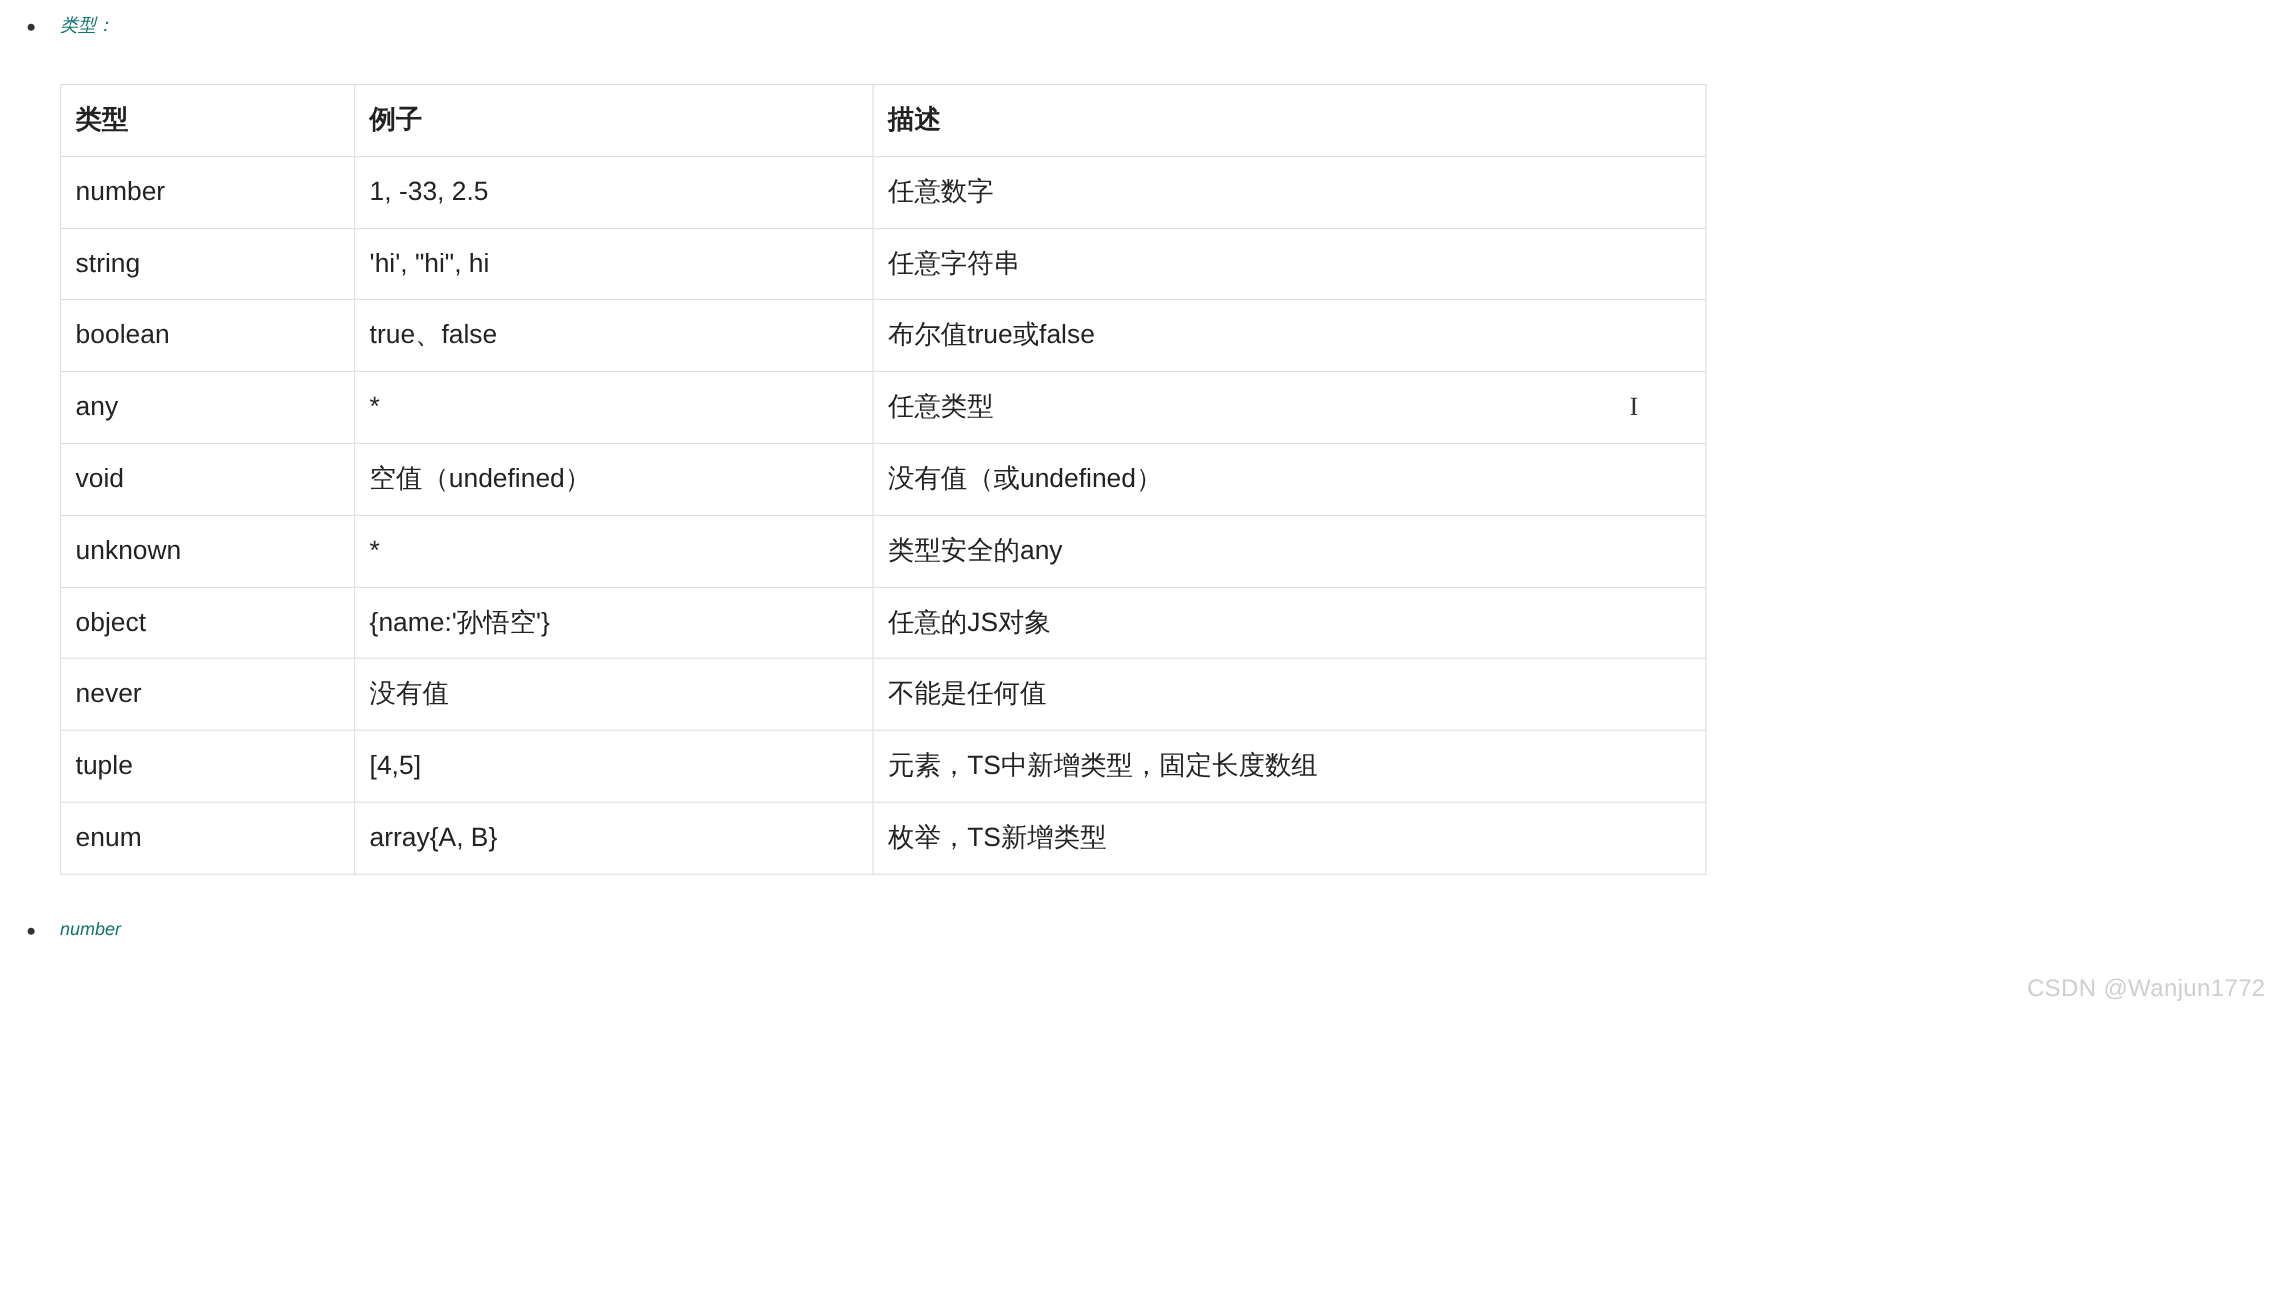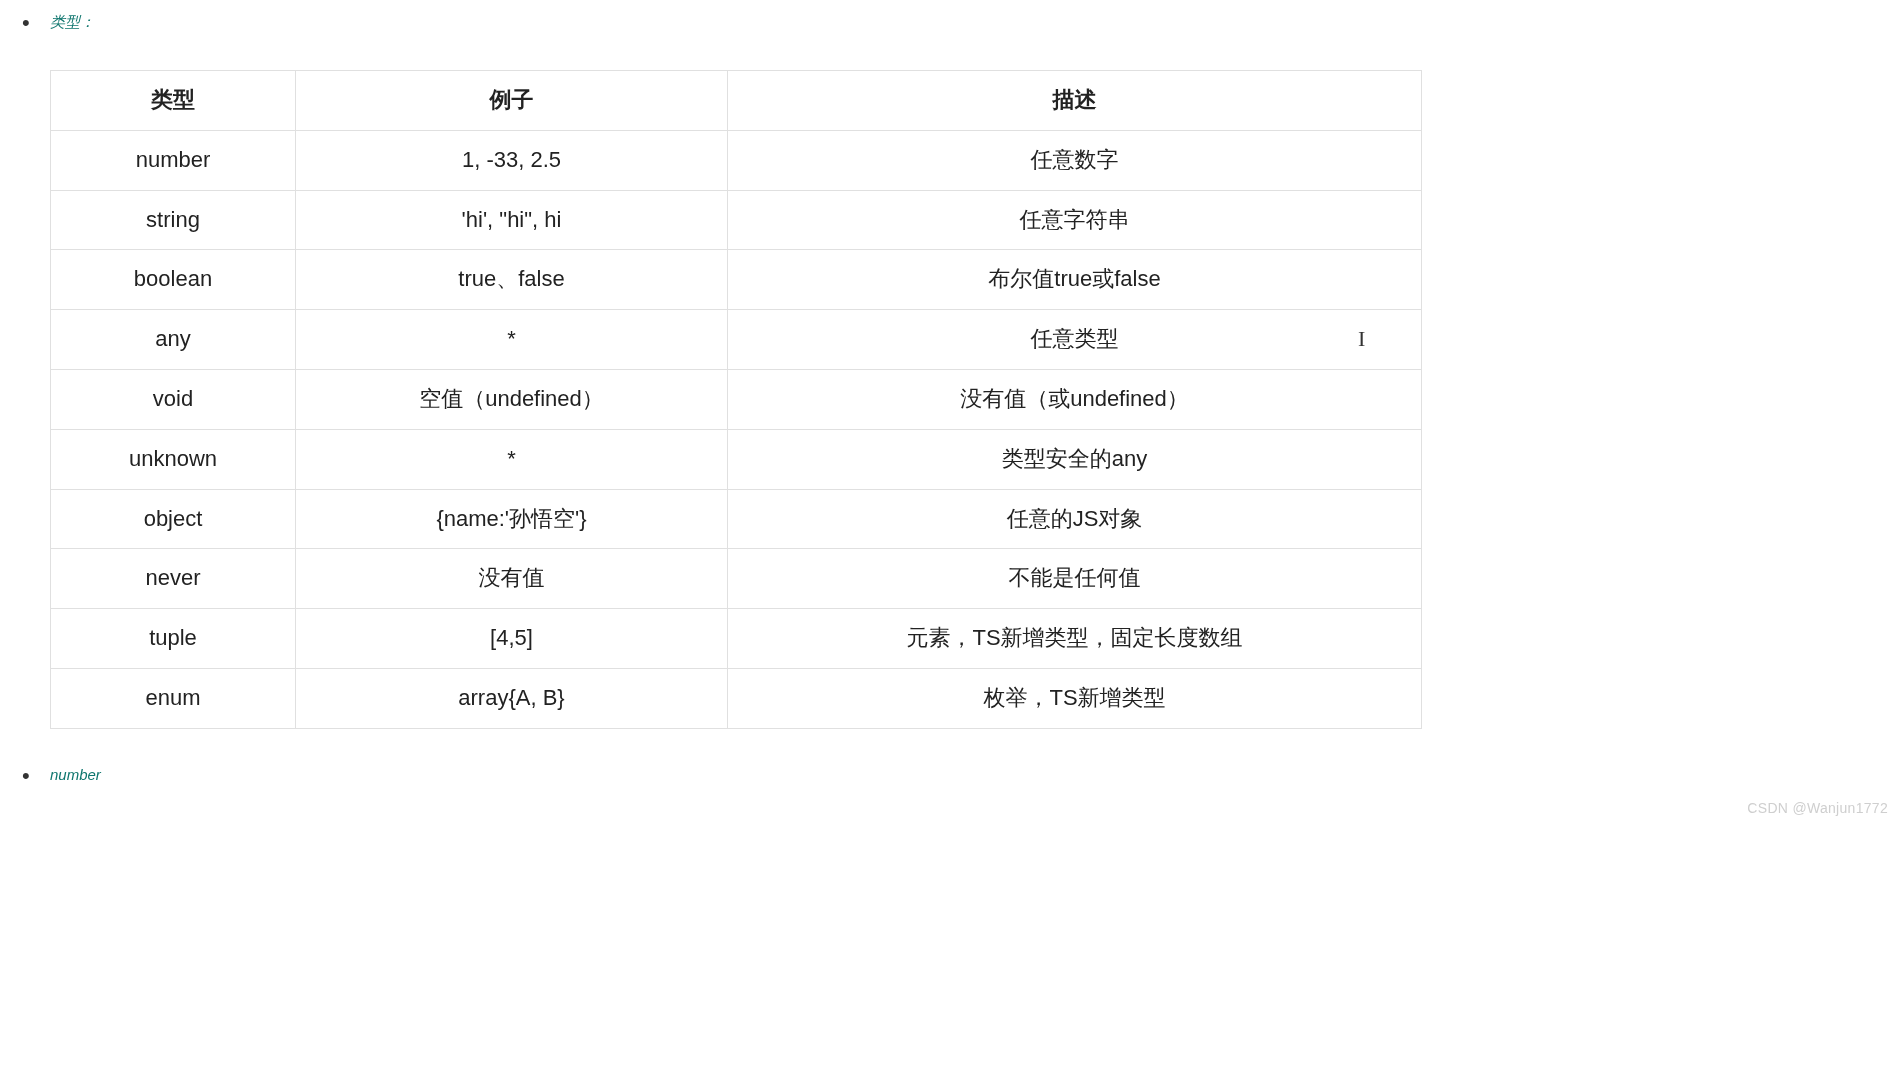--- a/index.html
+++ b/index.html
@@ -57,36 +57,36 @@
     table.types-table col.col-example {
       width: 432px;
     }
     table.types-table col.col-desc {
       width: 694px;
     }
     table.types-table th,
     table.types-table td {
       border: 1px solid #e0e0e0;
       padding: 14px 12px;
-      text-align: center;
+      text-align: left;
       font-size: 22px;
       font-weight: 400;
       color: #222;
       vertical-align: middle;
       line-height: 1.4;
     }
     table.types-table th {
       font-weight: 600;
       background: #ffffff;
     }
     .watermark {
       position: fixed;
       right: 10px;
-      bottom: 266px;
-      font-size: 14px;
+      bottom: 246px;
+      font-size: 20px;
       color: #cfcfcf;
       font-family: Arial, sans-serif;
       letter-spacing: 0.3px;
     }
     .cursor-caret {
       position: absolute;
       width: 1px;
       height: 24px;
       top: 326px;
       left: 1358px;
@@ -154,21 +154,21 @@
               <td>任意的JS对象</td>
             </tr>
             <tr>
               <td>never</td>
               <td>没有值</td>
               <td>不能是任何值</td>
             </tr>
             <tr>
               <td>tuple</td>
               <td>[4,5]</td>
-              <td>元素，TS新增类型，固定长度数组</td>
+              <td>元素，TS中新增类型，固定长度数组</td>
             </tr>
             <tr>
               <td>enum</td>
               <td>array{A, B}</td>
               <td>枚举，TS新增类型</td>
             </tr>
           </tbody>
         </table>
       </div>
     </li>

